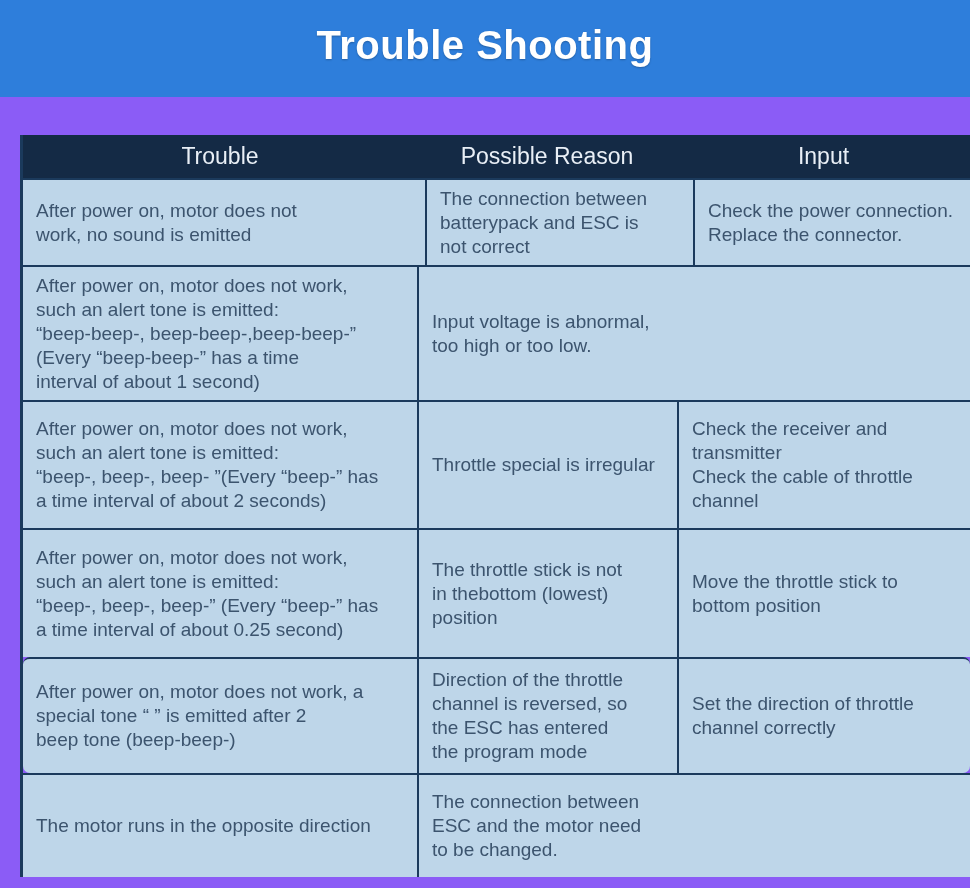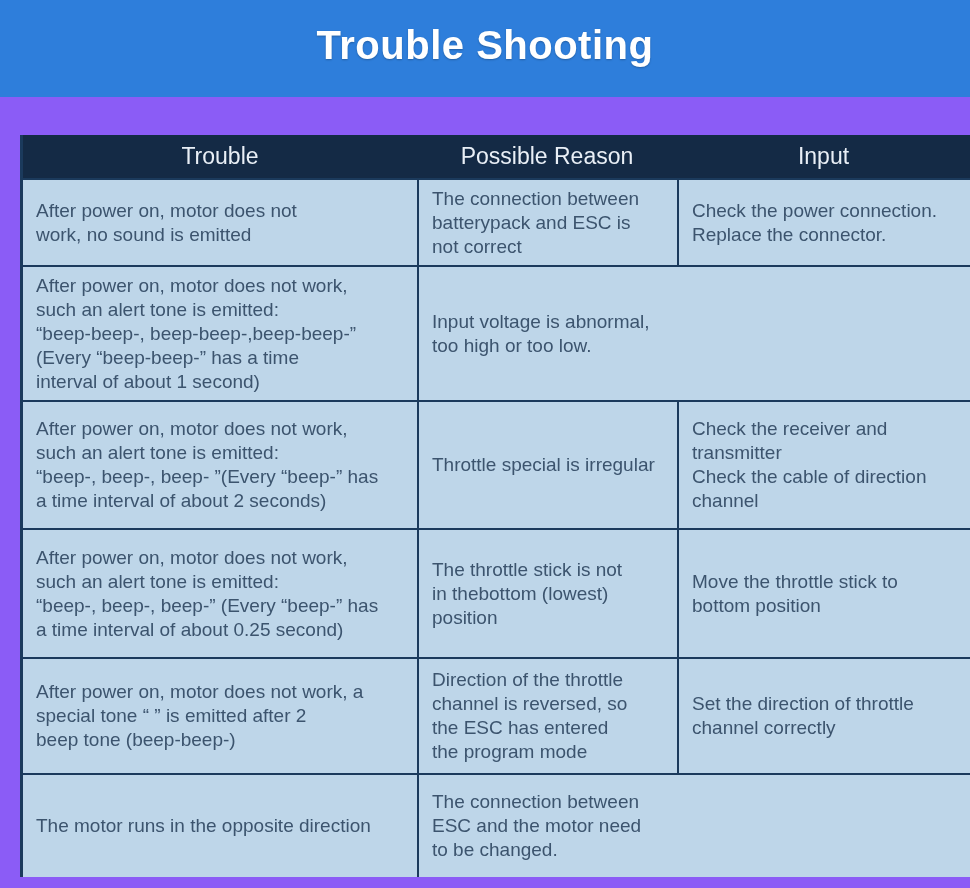--- a/index.html
+++ b/index.html
@@ -70,25 +70,25 @@
     box-sizing: border-box;
     color: #3c546e;
     font-size: 19px;
     line-height: 24px;
     white-space: pre-line;
   }
   .cell.reason, .cell.action {
     border-left: 2px solid #1b3a5c;
   }
   
-  .r0 { height: 87px; }
+  .r0 { height: 87px; gap: 8px; }
   .r1 { height: 135px; }
   .r2 { height: 128px; }
   .r3 { height: 129px; }
-  .r4 { height: 116px; }
+  .r4 { height: 116px; border-radius: 7px; }
   .r5 { height: 104px; }
 </style>
 </head>
 <body>
 
 <div class="stage">
 
   <div class="banner">
     <h1>Trouble Shooting</h1>
   </div>
@@ -122,21 +122,21 @@
     </div>
 
     <div class="trow r2">
       <div class="cell trouble">After power on, motor does not work,
 such an alert tone is emitted:
 “beep-, beep-, beep- ”(Every “beep-” has
 a time interval of about 2 seconds)</div>
       <div class="cell reason">Throttle special is irregular</div>
       <div class="cell action">Check the receiver and
 transmitter
-Check the cable of direction
+Check the cable of throttle
 channel</div>
     </div>
 
     <div class="trow r3">
       <div class="cell trouble">After power on, motor does not work,
 such an alert tone is emitted:
 “beep-, beep-, beep-” (Every “beep-” has
 a time interval of about 0.25 second)</div>
       <div class="cell reason">The throttle stick is not
 in thebottom (lowest)

